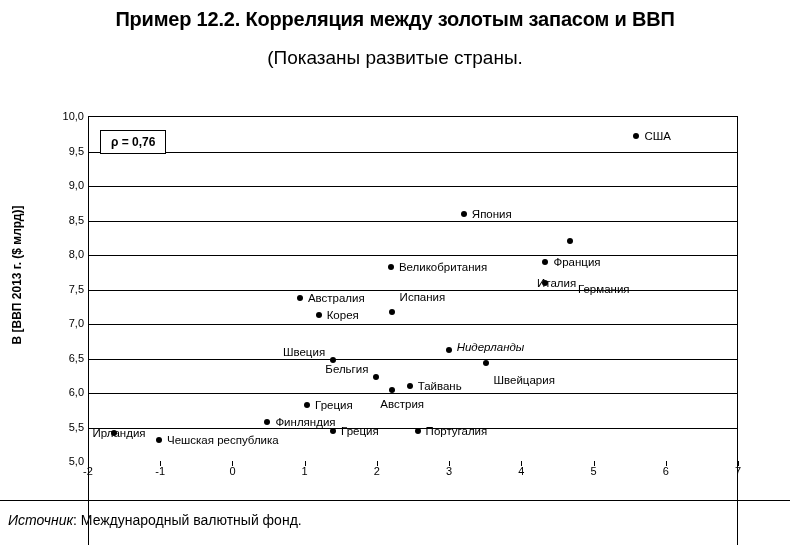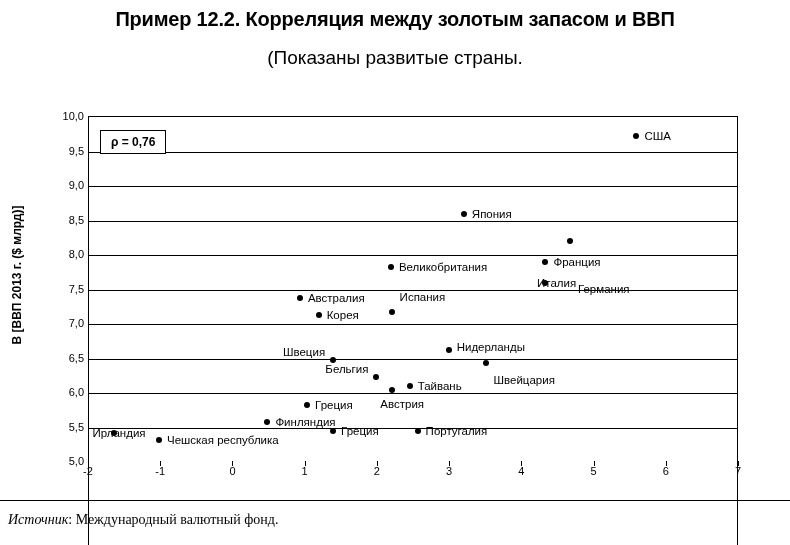--- a/index.html
+++ b/index.html
@@ -119,21 +119,21 @@
     top: 388px;
     width: 650px;
     text-align: center;
     font-size: 12px;
     font-weight: bold;
   }
   #source {
     position: absolute;
     left: 8px;
     top: 512px;
-    font-family: Liberation Serif, serif;
+    font-family: Liberation Sans, sans-serif;
     font-size: 14px;
   }
   #source .it {
     font-style: italic;
   }
   #bottom-rule {
     position: absolute;
     left: 0;
     top: 500px;
     width: 790px;
@@ -172,21 +172,21 @@
       <div class="pt-label" style="left: 448px; top: 165.6px;">Италия</div>
       <div class="point" style="left: 301.889px; top: 150.42px;"></div>
       <div class="pt-label" style="left: 309.889px; top: 150.42px;">Великобритания</div>
       <div class="point" style="left: 210.889px; top: 180.78px;"></div>
       <div class="pt-label" style="left: 218.889px; top: 180.78px;">Австралия</div>
       <div class="point" style="left: 302.611px; top: 194.58px;"></div>
       <div class="pt-label" style="left: 310.611px; top: 180px;">Испания</div>
       <div class="point" style="left: 229.667px; top: 198.03px;"></div>
       <div class="pt-label" style="left: 237.667px; top: 198.03px;">Корея</div>
       <div class="point" style="left: 359.667px; top: 232.53px;"></div>
-      <div class="pt-label" style="left: 367.667px; top: 230px;">Нидерланды</div>
+      <div class="pt-label" style="left: 367.667px; top: 230px; font-style: italic;">Нидерланды</div>
       <div class="point" style="left: 396.5px; top: 245.64px;"></div>
       <div class="pt-label" style="left: 404.5px; top: 263px;">Швейцария</div>
       <div class="point" style="left: 244.111px; top: 242.88px;"></div>
       <div class="pt-label left" style="left: 236.111px; top: 234.88px;">Швеция</div>
       <div class="point" style="left: 287.444px; top: 260.13px;"></div>
       <div class="pt-label left" style="left: 279.444px; top: 252.13px;">Бельгия</div>
       <div class="point" style="left: 320.667px; top: 269.1px;"></div>
       <div class="pt-label" style="left: 328.667px; top: 269.1px;">Тайвань</div>
       <div class="point" style="left: 303.333px; top: 272.55px;"></div>
       <div class="pt-label" style="left: 291.333px; top: 286.55px;">Австрия</div>

